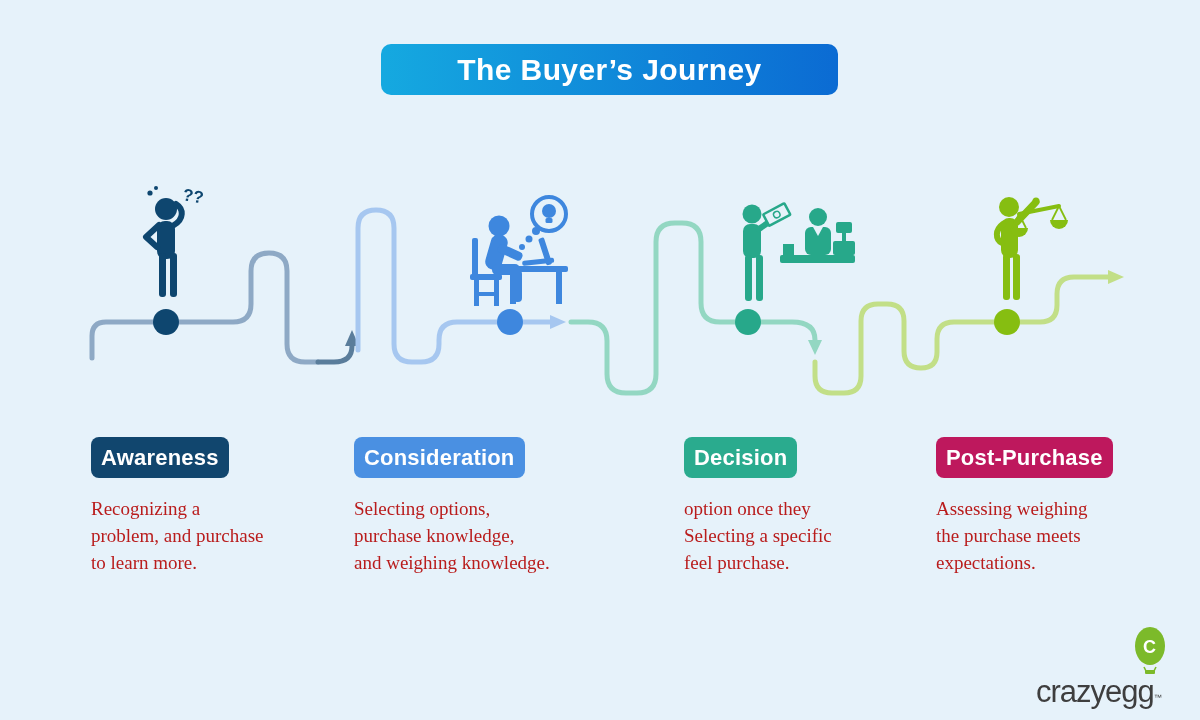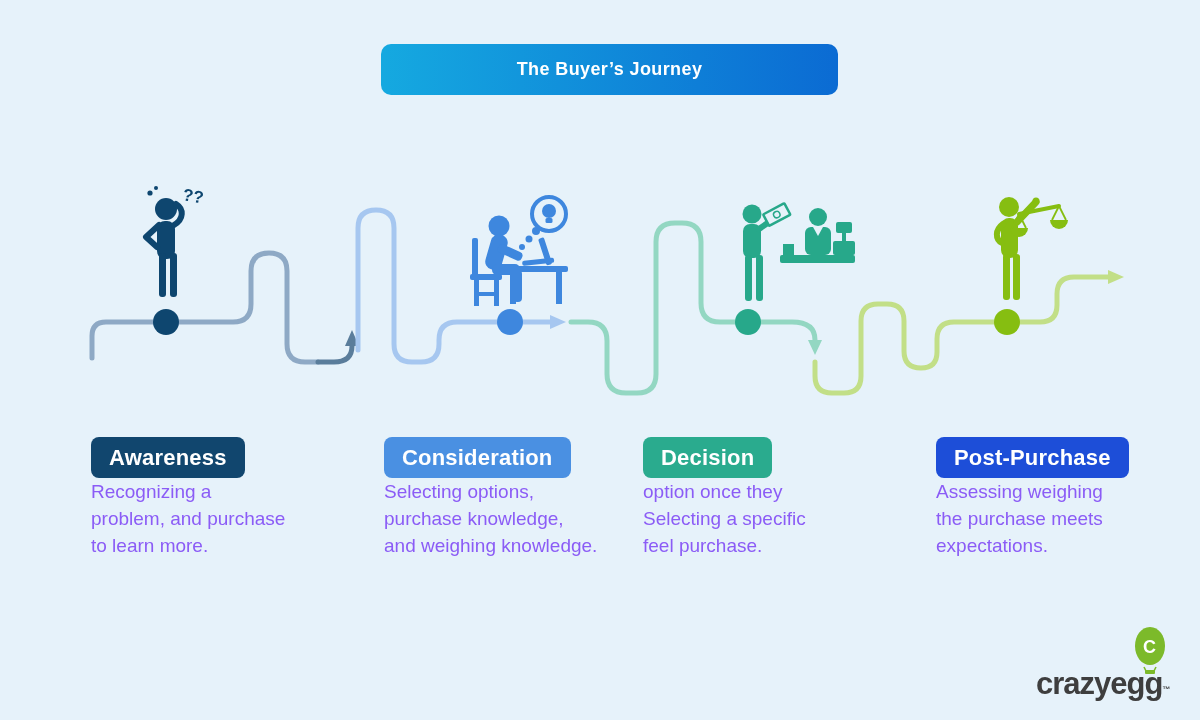--- a/index.html
+++ b/index.html
@@ -6,39 +6,39 @@
   body{font-family:"Liberation Sans",sans-serif;}
   .canvas{
     position:relative;width:1200px;height:720px;background:#e6f2fa;overflow:hidden;
   }
   .title-banner{
     position:absolute;left:381px;top:44px;width:457px;height:51px;
     background:linear-gradient(90deg,#15a9e0,#0b6bd3);
     border-radius:10px;display:flex;align-items:center;justify-content:center;
   }
   .title-banner span{
-    color:#fff;font-size:18px;font-weight:bold;letter-spacing:.4px;
+    color:#fff;font-size:30px;font-weight:bold;letter-spacing:.4px;
   }
   .path-layer{position:absolute;left:0;top:0;}
   .icon{position:absolute;}
   .stage-col{position:absolute;top:437px;}
   .badge{
-    display:inline-block;height:41px;line-height:41px;padding:0 18px;
+    display:inline-block;height:41px;line-height:41px;padding:0 10px;
     border-radius:8px;color:#fff;font-size:22px;font-weight:bold;letter-spacing:.2px;
   }
   .badge.awareness{background:#11466e;}
   .badge.consideration{background:#4a90e2;}
   .badge.decision{background:#2aab8e;}
-  .badge.postpurchase{background:#1d4ed8;}
-  .desc{color:#8b5cf6;font-size:19px;line-height:27px;}
+  .badge.postpurchase{background:#be185d;}
+  .desc{margin-top:17px;color:#b91c1c;font-size:19px;line-height:27px;font-family:Liberation Serif, serif;}
   .footer-logo{position:absolute;left:1036px;top:626px;width:140px;height:75px;}
   .balloon{position:absolute;left:96px;top:0px;}
   .wordmark{
-    position:absolute;left:0px;top:40px;color:#3e3e3e;font-size:31px;
-    font-weight:bold;letter-spacing:-1px;white-space:nowrap;
+    position:absolute;left:0px;top:48px;color:#3e3e3e;font-size:31px;
+    font-weight:normal;letter-spacing:-1px;white-space:nowrap;
   }
   .wordmark sup{font-size:8px;letter-spacing:0;vertical-align:baseline;position:relative;top:-2px;}
 </style>
 </head>
 <body>
 
 <div class="canvas">
 
   <div class="title-banner">
     <span>The Buyer’s Journey</span>
@@ -148,30 +148,30 @@
 
   <div class="stage-col" style="left:91px;width:210px;">
     <span class="badge awareness">Awareness</span>
     <div class="desc">
       <div>Recognizing a</div>
       <div>problem, and purchase</div>
       <div>to learn more.</div>
     </div>
   </div>
 
-  <div class="stage-col" style="left:384px;width:220px;">
+  <div class="stage-col" style="left:354px;width:220px;">
     <span class="badge consideration">Consideration</span>
     <div class="desc">
       <div>Selecting options,</div>
       <div>purchase knowledge,</div>
       <div>and weighing knowledge.</div>
     </div>
   </div>
 
-  <div class="stage-col" style="left:643px;width:200px;">
+  <div class="stage-col" style="left:684px;width:200px;">
     <span class="badge decision">Decision</span>
     <div class="desc">
       <div>option once they</div>
       <div>Selecting a specific</div>
       <div>feel purchase.</div>
     </div>
   </div>
 
   <div class="stage-col" style="left:936px;width:205px;">
     <span class="badge postpurchase">Post-Purchase</span>

